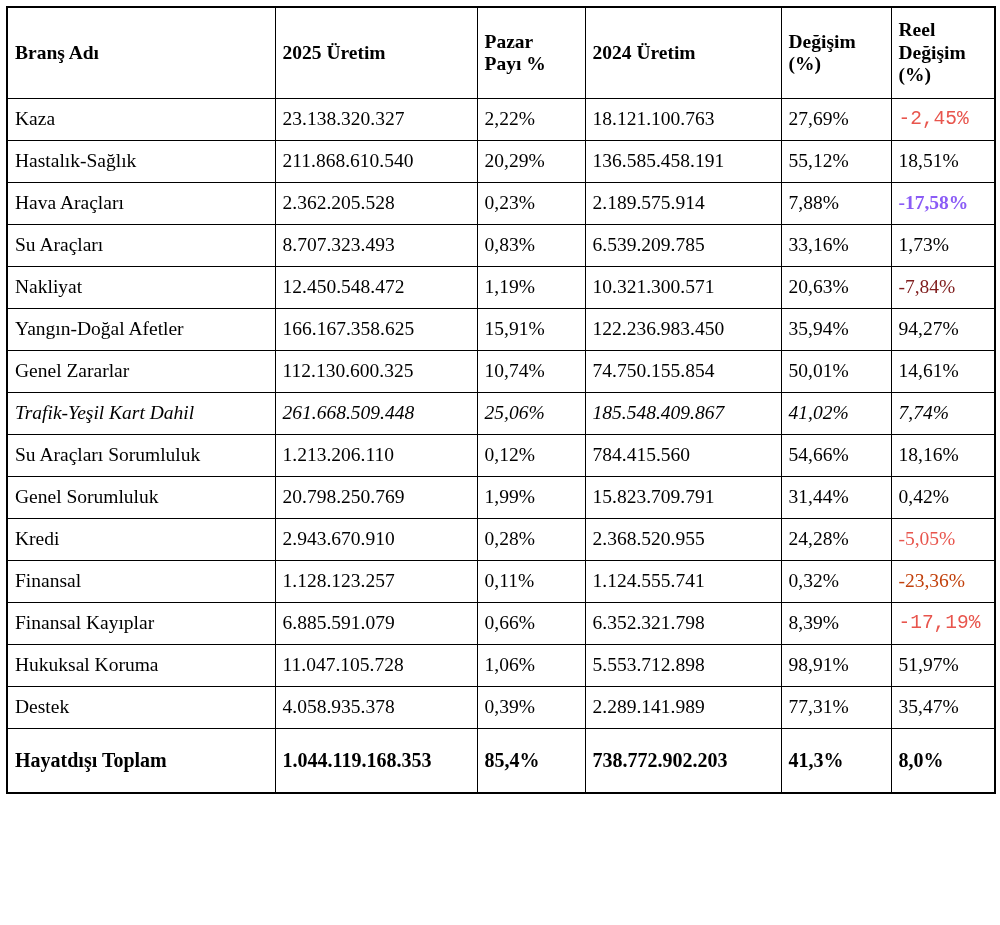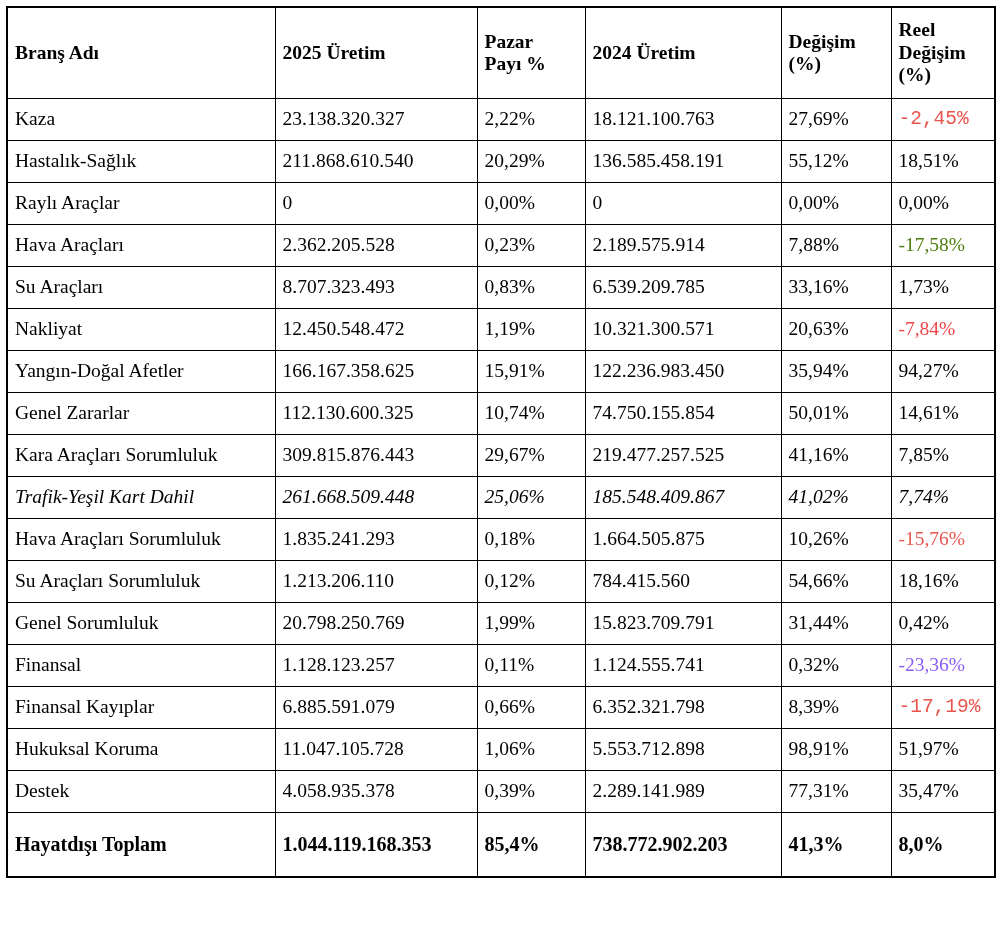--- a/index.html
+++ b/index.html
@@ -117,114 +117,98 @@
         </tr>
         <tr>
           <td>Hastalık-Sağlık</td>
           <td>211.868.610.540</td>
           <td>20,29%</td>
           <td>136.585.458.191</td>
           <td>55,12%</td>
           <td>18,51%</td>
         </tr>
         <tr>
-          <td>Raylı Araçlar</td>
-          <td>0</td>
-          <td>0,00%</td>
-          <td>0</td>
-          <td>0,00%</td>
-          <td>0,00%</td>
-        </tr>
-        <tr>
           <td>Hava Araçları</td>
           <td>2.362.205.528</td>
           <td>0,23%</td>
           <td>2.189.575.914</td>
           <td>7,88%</td>
-          <td class="neg" style="color: #4d7c0f;">-17,58%</td>
+          <td class="neg" style="color: #8b5cf6; font-weight: bold;">-17,58%</td>
         </tr>
         <tr>
           <td>Su Araçları</td>
           <td>8.707.323.493</td>
           <td>0,83%</td>
           <td>6.539.209.785</td>
           <td>33,16%</td>
           <td>1,73%</td>
         </tr>
         <tr>
           <td>Nakliyat</td>
           <td>12.450.548.472</td>
           <td>1,19%</td>
           <td>10.321.300.571</td>
           <td>20,63%</td>
-          <td class="neg" style="color: #ef4444; margin-top: 16px;">-7,84%</td>
+          <td class="neg" style="color: #7f1d1d; margin-top: 16px;">-7,84%</td>
         </tr>
         <tr>
           <td>Yangın-Doğal Afetler</td>
           <td>166.167.358.625</td>
           <td>15,91%</td>
           <td>122.236.983.450</td>
           <td>35,94%</td>
           <td>94,27%</td>
         </tr>
         <tr>
           <td>Genel Zararlar</td>
           <td>112.130.600.325</td>
           <td>10,74%</td>
           <td>74.750.155.854</td>
           <td>50,01%</td>
           <td>14,61%</td>
-        </tr>
-        <tr>
-          <td>Kara Araçları Sorumluluk</td>
-          <td>309.815.876.443</td>
-          <td>29,67%</td>
-          <td>219.477.257.525</td>
-          <td>41,16%</td>
-          <td>7,85%</td>
         </tr>
         <tr class="italic">
           <td>Trafik-Yeşil Kart Dahil</td>
           <td>261.668.509.448</td>
           <td>25,06%</td>
           <td>185.548.409.867</td>
           <td>41,02%</td>
           <td>7,74%</td>
         </tr>
         <tr>
-          <td>Hava Araçları Sorumluluk</td>
-          <td>1.835.241.293</td>
-          <td>0,18%</td>
-          <td>1.664.505.875</td>
-          <td>10,26%</td>
-          <td class="neg" style="color: rgb(232, 85, 77);">-15,76%</td>
-        </tr>
-        <tr>
           <td>Su Araçları Sorumluluk</td>
           <td>1.213.206.110</td>
           <td>0,12%</td>
           <td>784.415.560</td>
           <td>54,66%</td>
           <td>18,16%</td>
         </tr>
         <tr>
           <td>Genel Sorumluluk</td>
           <td>20.798.250.769</td>
           <td>1,99%</td>
           <td>15.823.709.791</td>
           <td>31,44%</td>
           <td>0,42%</td>
         </tr>
         <tr>
+          <td>Kredi</td>
+          <td>2.943.670.910</td>
+          <td>0,28%</td>
+          <td>2.368.520.955</td>
+          <td>24,28%</td>
+          <td class="neg" style="color: rgb(232, 85, 77);">-5,05%</td>
+        </tr>
+        <tr>
           <td>Finansal</td>
           <td>1.128.123.257</td>
           <td>0,11%</td>
           <td>1.124.555.741</td>
           <td>0,32%</td>
-          <td class="neg" style="color: #8b5cf6; font-family: Liberation Serif, serif;">-23,36%</td>
+          <td class="neg" style="color: #c2410c; font-family: Liberation Serif, serif;">-23,36%</td>
         </tr>
         <tr>
           <td>Finansal Kayıplar</td>
           <td>6.885.591.079</td>
           <td>0,66%</td>
           <td>6.352.321.798</td>
           <td>8,39%</td>
           <td class="neg" style="color: rgb(232, 85, 77); font-family: Liberation Mono, monospace;">-17,19%</td>
         </tr>
         <tr>

